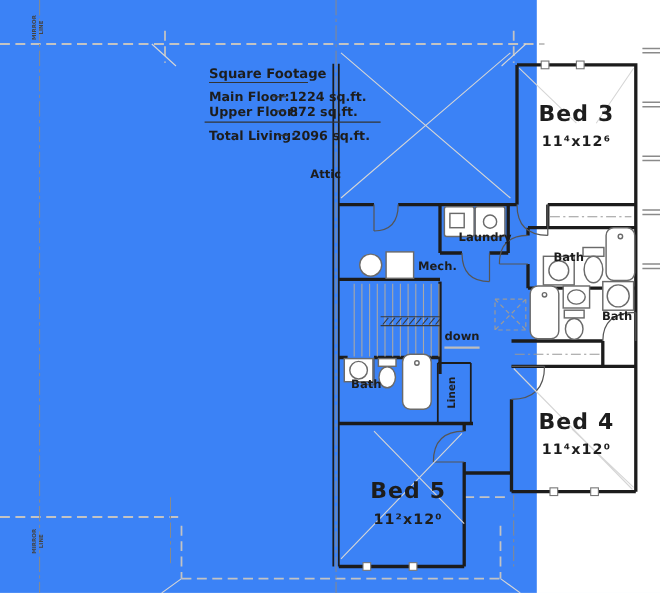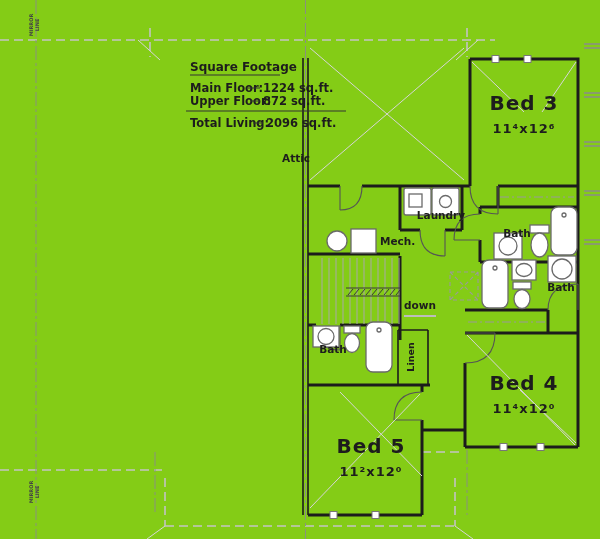--- a/index.html
+++ b/index.html
@@ -1,19 +1,19 @@
 <!DOCTYPE html>
 <html style="--wall: #1c1c1c; --fixture: #6a6a6a; --roof_dash: #c3c3c3; --centerline: #8a8a8a;"><head>
 <meta charset="utf-8">
 <style>
   :root{
     --wall:#1c1c1c; --fixture:#6a6a6a; --roof_dash:#c3c3c3; --centerline:#8a8a8a;
   }
   html,body{margin:0;padding:0;background:#fff;}
-  .page{width:600px;height:539px;position:relative;background:#84cc16;}
+  .page{width:488px;height:539px;position:relative;background:#3b82f6;}
   svg{display:block;}
   .w{stroke:var(--wall);stroke-width:3;fill:none;}
   .w2{stroke:var(--wall);stroke-width:1.6;fill:none;}
   .fx{stroke:var(--fixture);stroke-width:1.3;fill:#fff;}
   .fxl{stroke:var(--fixture);stroke-width:1.3;fill:none;}
   .door{stroke:#555;stroke-width:1.1;fill:none;}
   .tread{stroke:#a8a8a8;stroke-width:1;fill:none;}
   .hatch{stroke:#3a3a3a;stroke-width:1;fill:none;}
   .diag{stroke:#d6d6d6;stroke-width:1;fill:none;}
   .roof{stroke:var(--roof_dash);stroke-width:1.6;fill:none;stroke-dasharray:9 5;}

